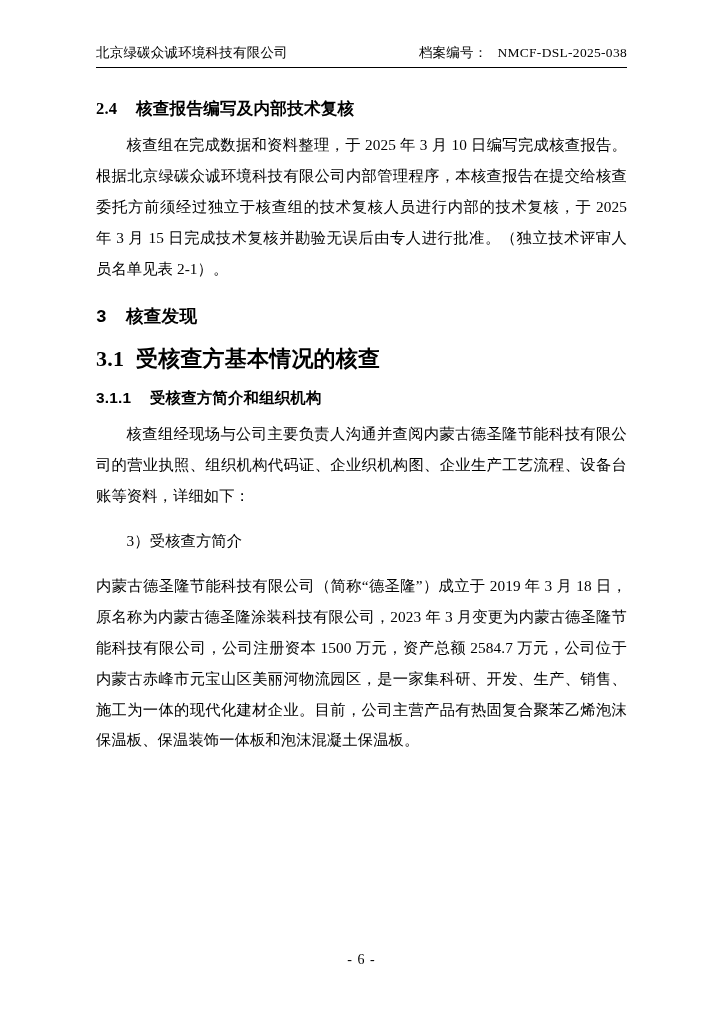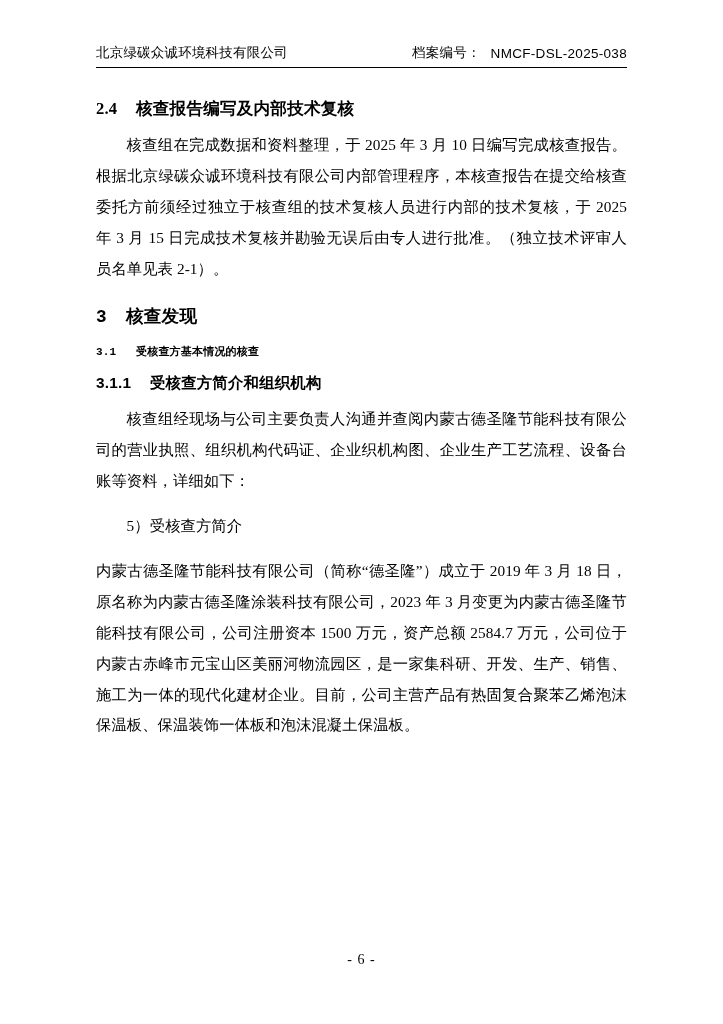--- a/index.html
+++ b/index.html
@@ -43,21 +43,21 @@
   }
   .header-right {
     display: flex;
     align-items: center;
     white-space: nowrap;
   }
   .header-right .code-label {
     margin-right: 10px;
   }
   .header-right .code-value {
-    font-family: Liberation Sans, sans-serif;
+    font-family: Liberation Serif, serif;
     letter-spacing: 0.3px;
   }
   .header-rule {
     border-bottom: 1.1px solid #000;
     margin-bottom: 16px;
   }
   
   p.body {
     font-size: 15.3px;
     line-height: 2.02;
@@ -86,25 +86,25 @@
     font-weight: bold;
     margin: 20px 0 12px 0;
     letter-spacing: 0.2px;
     font-family: Liberation Mono, monospace;
   }
   h1.h-top .num {
     display: inline-block;
     min-width: 30px;
   }
   h3.h-sub {
-    font-size: 11px;
+    font-size: 22px;
     font-weight: bold;
     margin: 16px 0 10px 0;
     letter-spacing: 0.2px;
-    font-family: Liberation Mono, monospace;
+    font-family: Liberation Serif, serif;
   }
   h3.h-sub .num {
     display: inline-block;
     min-width: 40px;
   }
   h4.h-sub3 {
     font-size: 15.4px;
     font-weight: bold;
     margin: 14px 0 10px 0;
     letter-spacing: 0.2px;
@@ -167,21 +167,21 @@
       <span class="num">3.1.1</span><span>受核查方简介和组织机构</span>
     </h4>
 
     <div class="para-block">
       <p class="body indent">核查组经现场与公司主要负责人沟通并查阅内蒙古德圣隆节能科技有限公司的营业执照、组织机构代码证、企业织机构图、企业生产工艺流程、设备台账等资料，详细如下：</p>
     </div>
 
     <div class="spacer-sm"></div>
 
     <div class="para-block">
-      <p class="body indent">5）受核查方简介</p>
+      <p class="body indent">3）受核查方简介</p>
     </div>
 
     <div class="spacer-sm"></div>
 
     <div class="para-block">
       <p class="body">内蒙古德圣隆节能科技有限公司（简称“德圣隆”）成立于 2019 年 3 月 18 日，原名称为内蒙古德圣隆涂装科技有限公司，2023 年 3 月变更为内蒙古德圣隆节能科技有限公司，公司注册资本 1500 万元，资产总额 2584.7 万元，公司位于内蒙古赤峰市元宝山区美丽河物流园区，是一家集科研、开发、生产、销售、施工为一体的现代化建材企业。目前，公司主营产品有热固复合聚苯乙烯泡沫保温板、保温装饰一体板和泡沫混凝土保温板。</p>
     </div>
 
   </div>
 

